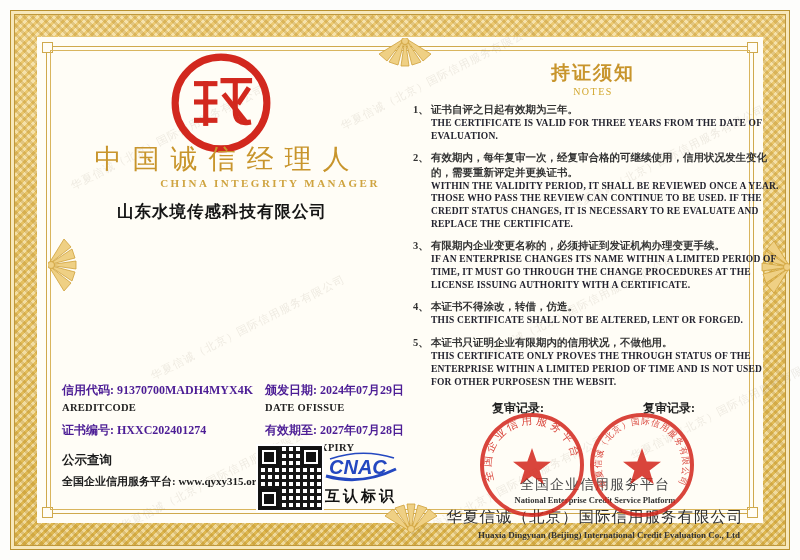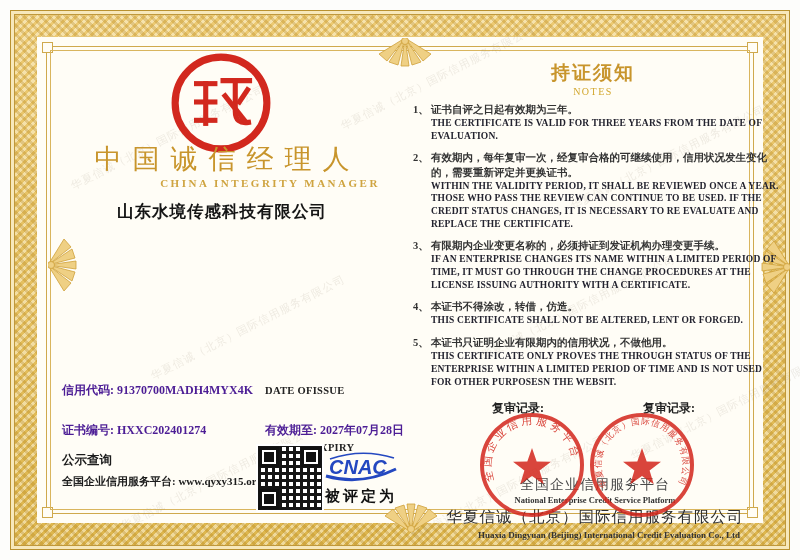--- a/index.html
+++ b/index.html
@@ -174,26 +174,29 @@
           <path d="M78,39 L70,51"></path>
       </g>
     </svg>
     <div class="title-cn">中国诚信经理人</div>
     <div class="title-en">CHINA INTEGRITY MANAGER</div>
     <div class="company">山东水境传感科技有限公司</div>
 
     <div class="field f-credit">
       <div class="line1"><span class="lbl">信用代码:</span>
         <span class="val">91370700MADH4MYX4K</span></div>
+      <div class="sub">AREDITCODE</div>
     </div>
     <div class="field f-certno">
       <div class="line1"><span class="lbl">证书编号:</span>
         <span class="val">HXXC202401274</span></div>
     </div>
     <div class="field f-issue">
+      <div class="line1"><span class="lbl">颁发日期:</span>
+        <span class="val">2024年07月29日</span></div>
       <div class="sub">DATE OFISSUE</div>
     </div>
     <div class="field f-expiry">
       <div class="line1"><span class="lbl">有效期至:</span>
         <span class="val">2027年07月28日</span></div>
       <div class="sub">DATE OFEXPIRY</div>
     </div>
 
     <div class="query-title">公示查询</div>
     <div class="query-platform">全国企业信用服务平台: www.qyxy315.org.cn</div>
@@ -201,21 +204,21 @@
     <div class="qr">
       <div class="f tl"></div>
       <div class="f tr"></div>
       <div class="f bl"></div>
     </div>
     <svg class="cnac" viewBox="0 0 78 35">
       <path d="M4,26 Q39,36 74,19" stroke="#2448c0" stroke-width="3" fill="none"></path>
       <path d="M8,9 Q40,-2 72,8" stroke="#2448c0" stroke-width="1.6" fill="none"></path>
       <text x="7" y="24" font-family="Liberation Sans, sans-serif" font-size="20" font-style="italic" font-weight="bold" fill="#2448c0">CNAC</text>
     </svg>
-    <div class="cnac-label">被评定为</div>
+    <div class="cnac-label">互认标识</div>
 
     <div class="notes-title">持证须知</div>
     <div class="notes-sub">NOTES</div>
 
     <div class="notes-list">
       <div class="note">
         <div class="cnrow">
             <span class="num">1、</span>
           <span class="cn">证书自评之日起有效期为三年。</span>
           </div>

